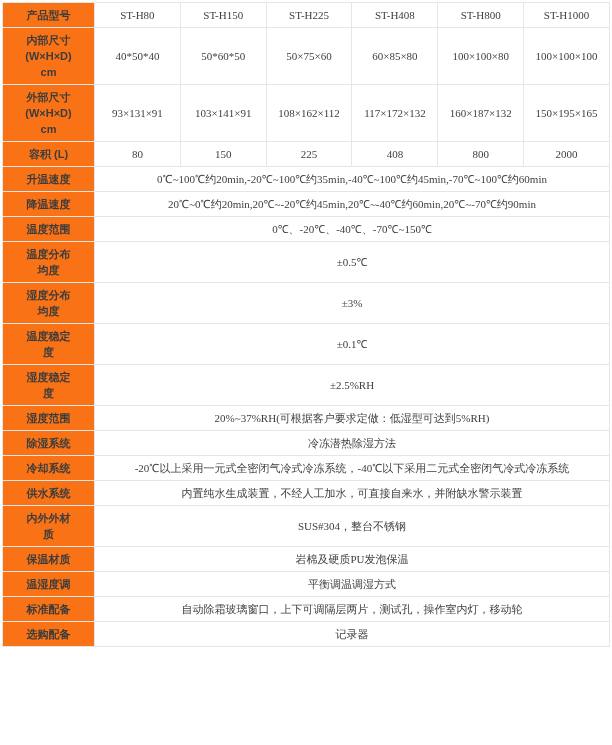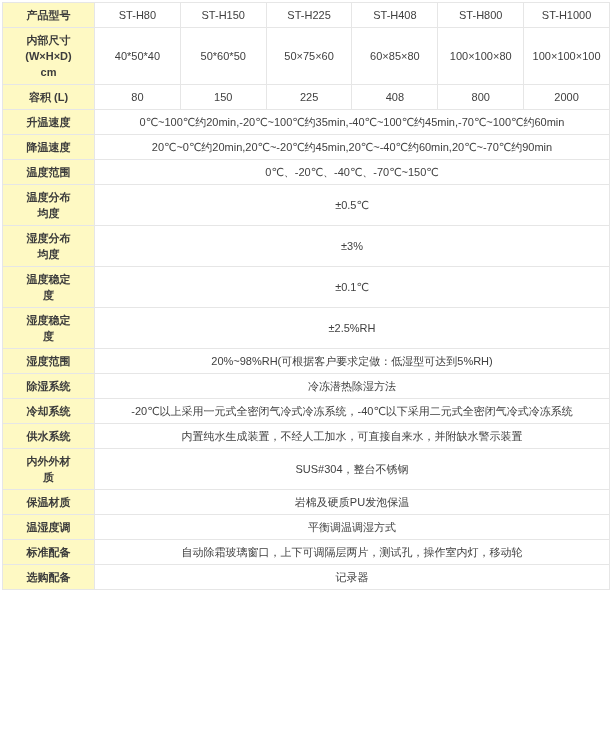--- a/index.html
+++ b/index.html
@@ -25,27 +25,28 @@
   table.spec-table th,
   table.spec-table td {
     border: 1px solid #e6e6e6;
     text-align: center;
     vertical-align: middle;
     padding: 4px 3px;
     line-height: 16px;
     overflow: hidden;
   }
   table.spec-table th {
-    background: #fef9c3;
+    background: #f97316;
     font-weight: bold;
     color: #3c3c3c;
   }
   table.spec-table td {
     background: #ffffff;
     font-weight: normal;
+    font-family: Liberation Serif, serif;
   }
   table.spec-table th div {
     white-space: nowrap;
   }
 </style>
 </head>
 <body>
 
 <div class="spec-wrap">
   <table class="spec-table">
@@ -78,20 +79,33 @@
           </th>
           <td>40*50*40</td>
           <td>50*60*50</td>
           <td>50×75×60</td>
           <td>60×85×80</td>
           <td>100×100×80</td>
           <td>100×100×100</td>
         </tr>
         <tr>
           <th>
+            <div>外部尺寸</div>
+            <div>(W×H×D)</div>
+            <div>cm</div>
+          </th>
+          <td>93×131×91</td>
+          <td>103×141×91</td>
+          <td>108×162×112</td>
+          <td>117×172×132</td>
+          <td>160×187×132</td>
+          <td>150×195×165</td>
+        </tr>
+        <tr>
+          <th>
             <div>容积 (L)</div>
           </th>
           <td>80</td>
           <td>150</td>
           <td>225</td>
           <td>408</td>
           <td>800</td>
           <td>2000</td>
         </tr>
         <tr>
@@ -137,21 +151,21 @@
           <th>
             <div>湿度稳定</div>
             <div>度</div>
           </th>
           <td colspan="6">±2.5%RH</td>
         </tr>
         <tr>
           <th>
             <div>湿度范围</div>
           </th>
-          <td colspan="6">20%~98%RH(可根据客户要求定做：低湿型可达到5%RH)</td>
+          <td colspan="6">20%~37%RH(可根据客户要求定做：低湿型可达到5%RH)</td>
         </tr>
         <tr>
           <th>
             <div>除湿系统</div>
           </th>
           <td colspan="6">冷冻潜热除湿方法</td>
         </tr>
         <tr>
           <th>
             <div>冷却系统</div>

